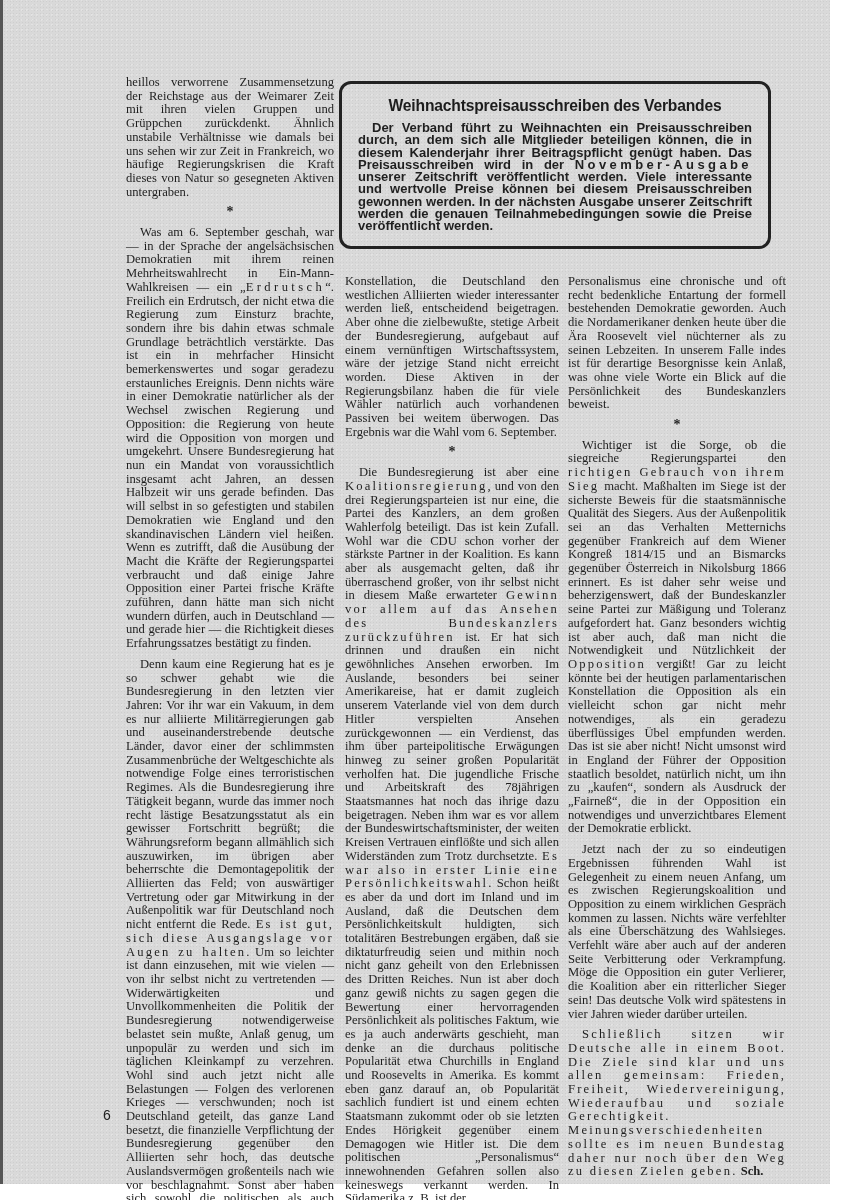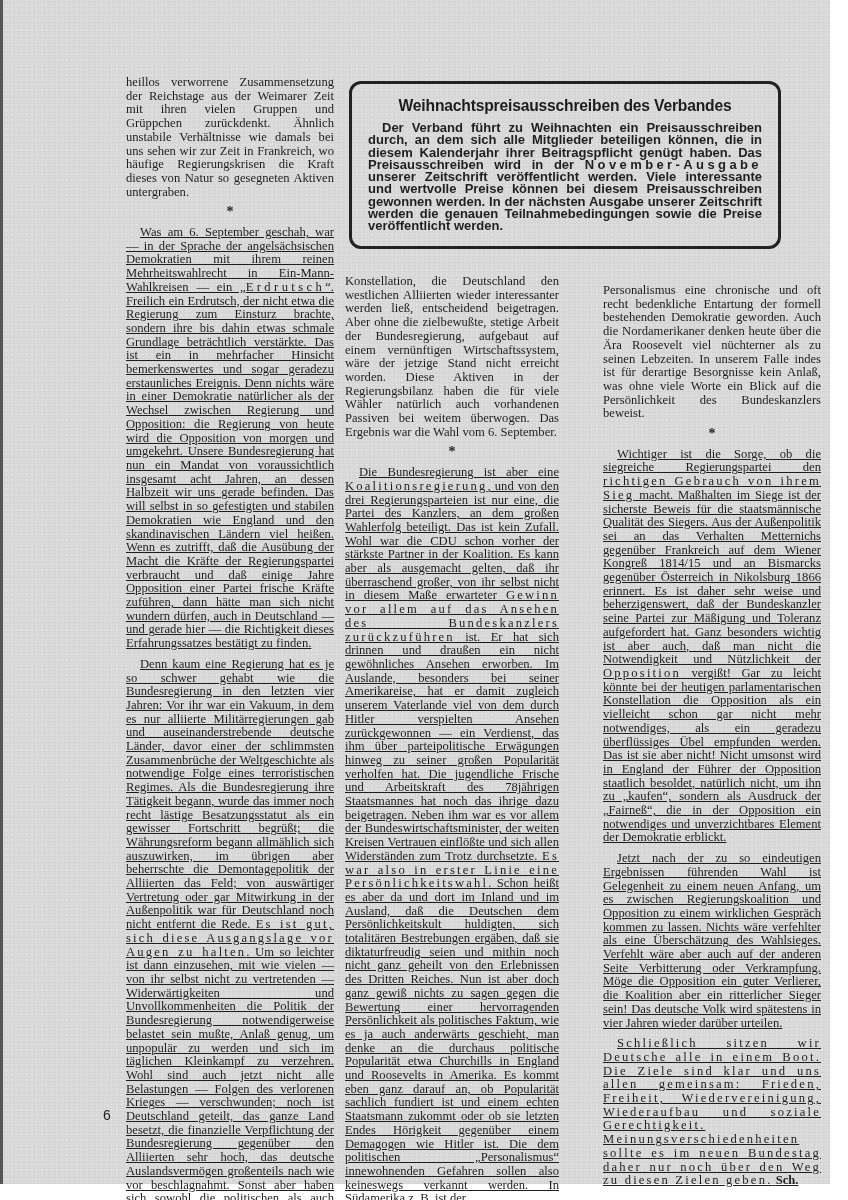--- a/index.html
+++ b/index.html
@@ -20,33 +20,33 @@
   .col {
     position: absolute;
     font-family: "Liberation Serif", serif;
     font-size: 12.6px;
     line-height: 13.7px;
     color: #1e1e1e;
     text-align: justify;
     hyphens: manual;
   }
   .col p { margin: 0; text-indent: 0; }
-  .col p.indent { text-indent: 14px; text-decoration: underline; }
+  .col p.indent { text-indent: 14px; }
   .col p + p { margin-top: 7px; }
   .star {
     text-align: center; font-size: 14px; font-weight: bold; margin: 6px 0 7px 0; color: #222;
   }
   .sp { letter-spacing: 3.4px; }
   .sp-tight { letter-spacing: 2.2px; }
   .col1 { left: 123px; top: 76px; width: 208px; }
   .col2 { left: 342px; top: 275px; width: 214px; }
-  .col3 { left: 565px; top: 284px; width: 218px; margin-left: 35px; }
+  .col3 { left: 565px; top: 275px; width: 218px; }
 
   .box {
-    position: absolute; left: 346px; top: 81px; width: 432px; height: 168px;
+    position: absolute; left: 336px; top: 81px; width: 432px; height: 168px;
     border: 3px solid #222; border-radius: 12px; box-sizing: border-box;
     padding: 10px 16px 8px 16px;
   }
   .box-title {
     font-family: "Liberation Sans", sans-serif;
     font-weight: bold; font-size: 17px; text-align: center; color: #1c1c1c;
     transform: scaleX(0.92); margin: 2px 0 6px 0; letter-spacing: -0.2px;
   }
   .box-body {
     font-family: "Liberation Sans", sans-serif; font-weight: bold;

